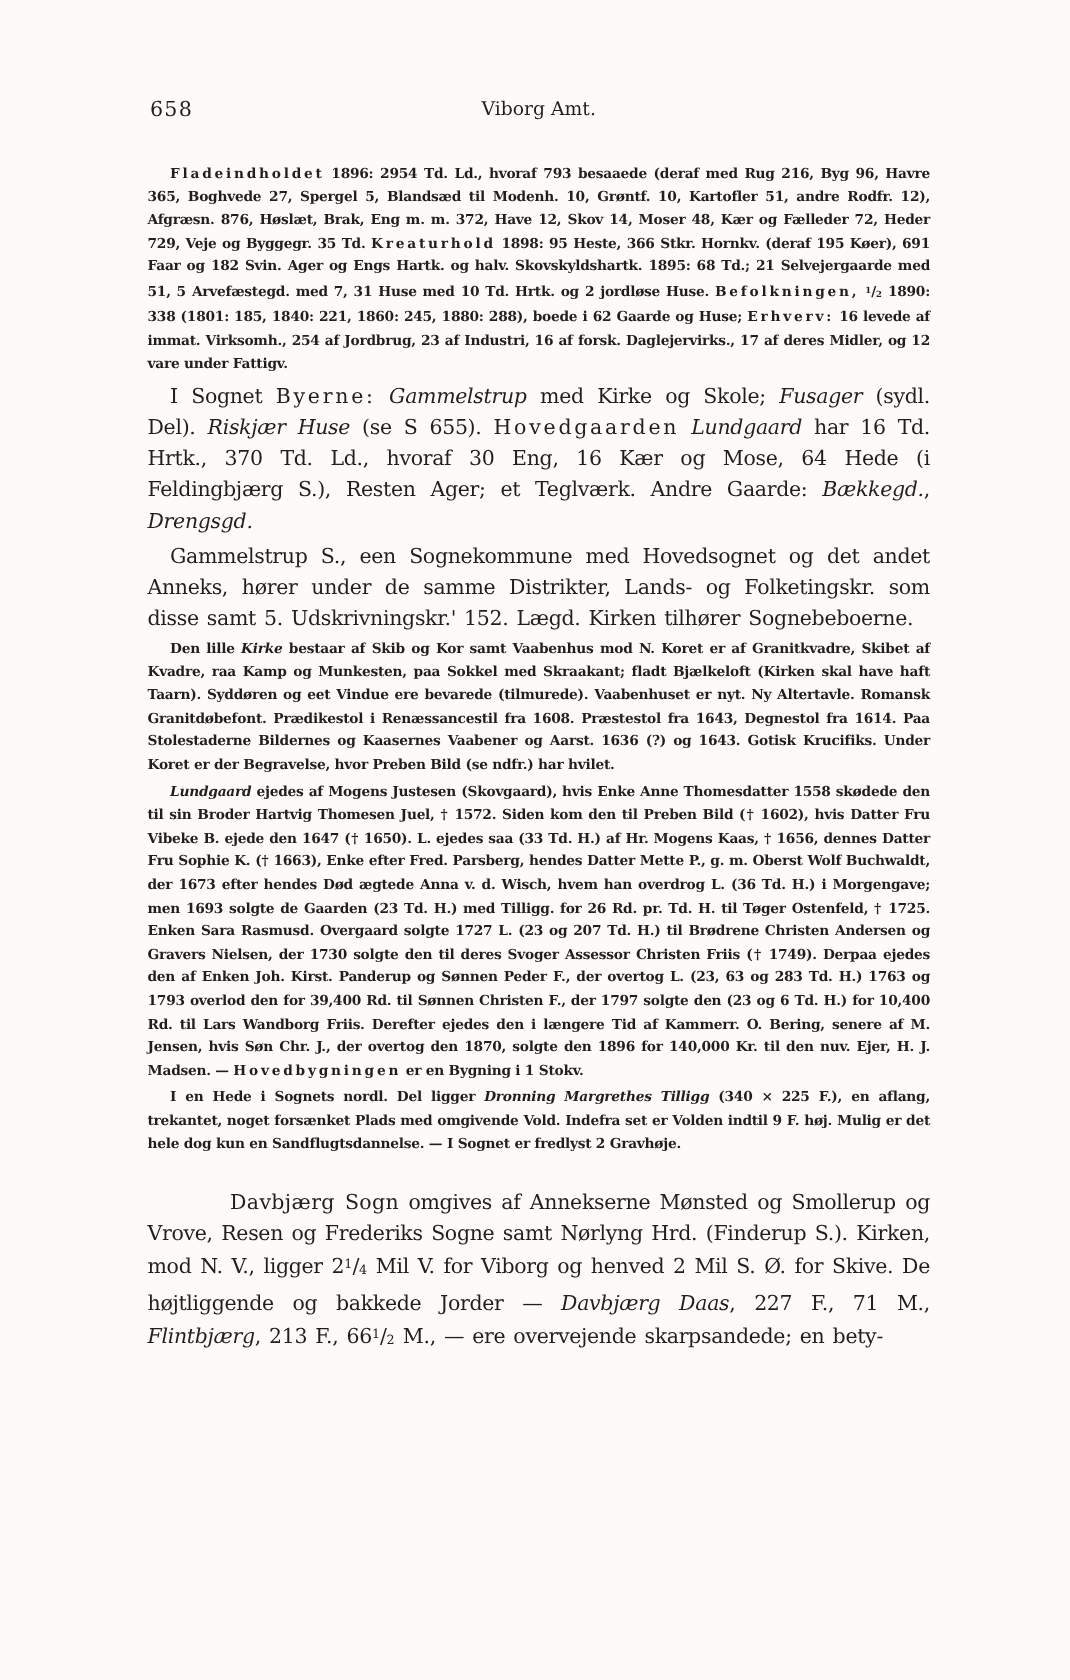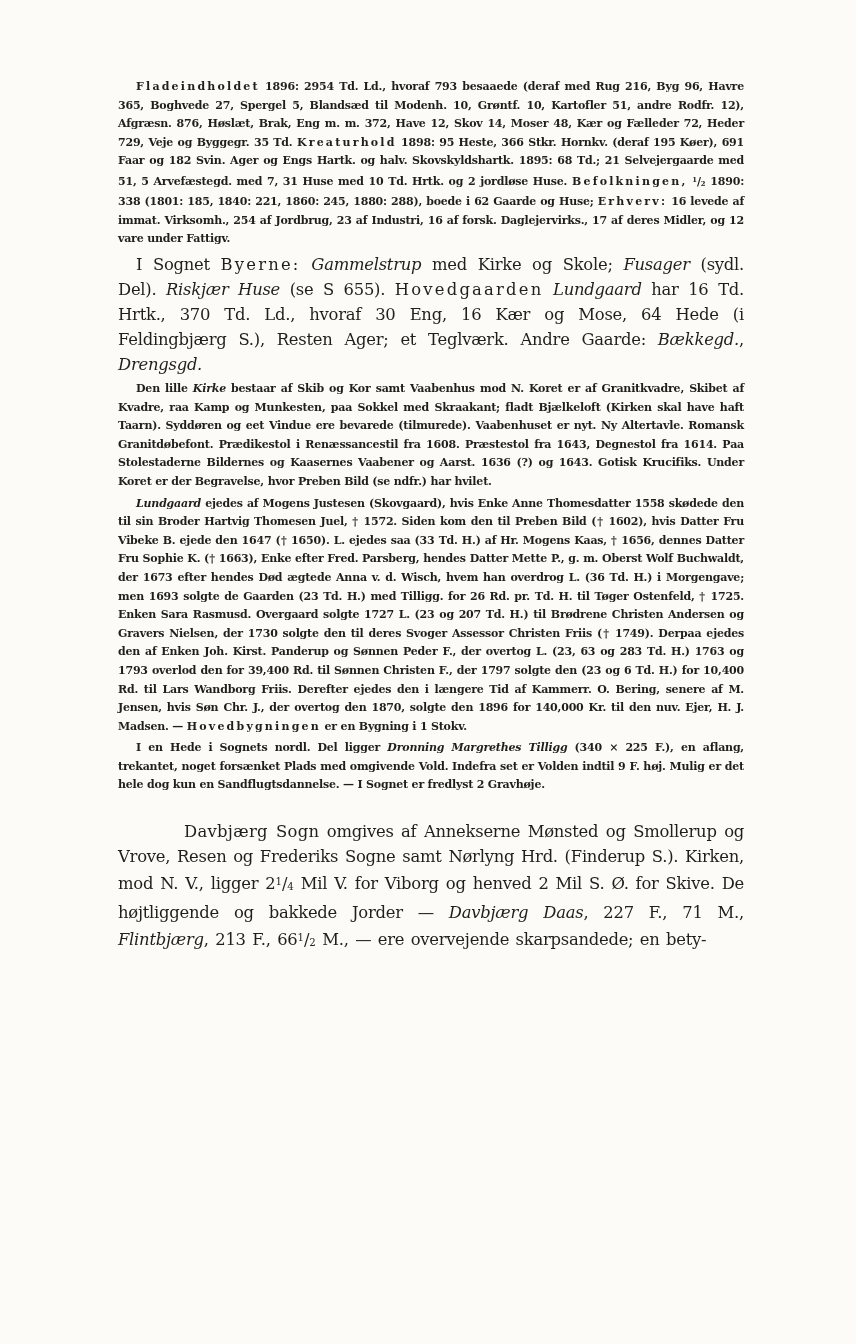--- a/index.html
+++ b/index.html
@@ -58,22 +58,27 @@
   .run-b { font-weight: normal; letter-spacing: 0.3px; margin-left: 48px; }
   .run-sp { letter-spacing: 2.2px; }
   .run-sup { font-size: 0.62em; vertical-align: 0.42em; letter-spacing: 0; }
   .run-sub { font-size: 0.62em; vertical-align: -0.12em; letter-spacing: 0; }
 </style>
 </head>
 <body>
 
 <div class="page">
   <div class="content">
+    <div class="page-header">
+      <span class="page-number">658</span>
+      <div class="header-title">Viborg Amt.</div>
+    </div>
     <div>
         <p class="para small indent"><span class="run-sp">Fladeindholdet</span><span> 1896: 2954 Td. Ld., hvoraf 793 besaaede (deraf med Rug 216, Byg 96, Havre 365, Boghvede 27, Spergel 5, Blandsæd til Modenh. 10, Grøntf. 10, Kartofler 51, andre Rodfr. 12), Afgræsn. 876, Høslæt, Brak, Eng m. m. 372, Have 12, Skov 14, Moser 48, Kær og Fælleder 72, Heder 729, Veje og Byggegr. 35 Td. </span><span class="run-sp">Kreaturhold</span><span> 1898: 95 Heste, 366 Stkr. Hornkv. (deraf 195 Køer), 691 Faar og 182 Svin. Ager og Engs Hartk. og halv. Skovskyldshartk. 1895: 68 Td.; 21 Selvejergaarde med 51, 5 Arvefæstegd. med 7, 31 Huse med 10 Td. Hrtk. og 2 jordløse Huse. </span><span class="run-sp">Befolkningen,</span><span> </span><span class="run-sup">1</span><span>/</span><span class="run-sub">2</span><span> 1890: 338 (1801: 185, 1840: 221, 1860: 245, 1880: 288), boede i 62 Gaarde og Huse; </span><span class="run-sp">Erhverv:</span><span> 16 levede af immat. Virksomh., 254 af Jordbrug, 23 af Industri, 16 af forsk. Daglejervirks., 17 af deres Midler, og 12 vare under Fattigv.</span></p>
         <p class="para main indent"><span>I Sognet </span><span class="run-sp">Byerne:</span><span> </span><span class="run-i">Gammelstrup</span><span> med Kirke og Skole; </span><span class="run-i">Fusager</span><span> (sydl. Del). </span><span class="run-i">Riskjær Huse</span><span> (se S 655). </span><span class="run-sp">Hovedgaarden</span><span> </span><span class="run-i">Lundgaard</span><span> har 16 Td. Hrtk., 370 Td. Ld., hvoraf 30 Eng, 16 Kær og Mose, 64 Hede (i Feldingbjærg S.), Resten Ager; et Teglværk. Andre Gaarde: </span><span class="run-i">Bækkegd.</span><span>, </span><span class="run-i">Drengsgd.</span></p>
+        <p class="para main indent"><span>Gammelstrup S., een Sognekommune med Hovedsognet og det andet Anneks, hører under de samme Distrikter, Lands- og Folketingskr. som disse samt 5. Udskrivningskr.' 152. Lægd. Kirken tilhører Sognebeboerne.</span></p>
         <p class="para small indent"><span>Den lille </span><span class="run-i">Kirke</span><span> bestaar af Skib og Kor samt Vaabenhus mod N. Koret er af Granitkvadre, Skibet af Kvadre, raa Kamp og Munkesten, paa Sokkel med Skraakant; fladt Bjælkeloft (Kirken skal have haft Taarn). Syddøren og eet Vindue ere bevarede (tilmurede). Vaabenhuset er nyt. Ny Altertavle. Romansk Granitdøbefont. Prædikestol i Renæssancestil fra 1608. Præstestol fra 1643, Degnestol fra 1614. Paa Stolestaderne Bildernes og Kaasernes Vaabener og Aarst. 1636 (?) og 1643. Gotisk Krucifiks. Under Koret er der Begravelse, hvor Preben Bild (se ndfr.) har hvilet.</span></p>
         <p class="para small indent"><span class="run-i">Lundgaard</span><span> ejedes af Mogens Justesen (Skovgaard), hvis Enke Anne Thomesdatter 1558 skødede den til sin Broder Hartvig Thomesen Juel, † 1572. Siden kom den til Preben Bild († 1602), hvis Datter Fru Vibeke B. ejede den 1647 († 1650). L. ejedes saa (33 Td. H.) af Hr. Mogens Kaas, † 1656, dennes Datter Fru Sophie K. († 1663), Enke efter Fred. Parsberg, hendes Datter Mette P., g. m. Oberst Wolf Buchwaldt, der 1673 efter hendes Død ægtede Anna v. d. Wisch, hvem han overdrog L. (36 Td. H.) i Morgengave; men 1693 solgte de Gaarden (23 Td. H.) med Tilligg. for 26 Rd. pr. Td. H. til Tøger Ostenfeld, † 1725. Enken Sara Rasmusd. Overgaard solgte 1727 L. (23 og 207 Td. H.) til Brødrene Christen Andersen og Gravers Nielsen, der 1730 solgte den til deres Svoger Assessor Christen Friis († 1749). Derpaa ejedes den af Enken Joh. Kirst. Panderup og Sønnen Peder F., der overtog L. (23, 63 og 283 Td. H.) 1763 og 1793 overlod den for 39,400 Rd. til Sønnen Christen F., der 1797 solgte den (23 og 6 Td. H.) for 10,400 Rd. til Lars Wandborg Friis. Derefter ejedes den i længere Tid af Kammerr. O. Bering, senere af M. Jensen, hvis Søn Chr. J., der overtog den 1870, solgte den 1896 for 140,000 Kr. til den nuv. Ejer, H. J. Madsen. — </span><span class="run-sp">Hovedbygningen</span><span> er en Bygning i 1 Stokv.</span></p>
         <p class="para small indent"><span>I en Hede i Sognets nordl. Del ligger </span><span class="run-i">Dronning Margrethes Tilligg</span><span> (340 × 225 F.), en aflang, trekantet, noget forsænket Plads med omgivende Vold. Indefra set er Volden indtil 9 F. høj. Mulig er det hele dog kun en Sandflugtsdannelse. — I Sognet er fredlyst 2 Gravhøje.</span></p>
         <p class="para main indent space-before"><span class="run-b">Davbjærg Sogn</span><span> omgives af Annekserne Mønsted og Smollerup og Vrove, Resen og Frederiks Sogne samt Nørlyng Hrd. (Finderup S.). Kirken, mod N. V., ligger 2</span><span class="run-sup">1</span><span>/</span><span class="run-sub">4</span><span> Mil V. for Viborg og henved 2 Mil S. Ø. for Skive. De højtliggende og bakkede Jorder — </span><span class="run-i">Davbjærg Daas</span><span>, 227 F., 71 M., </span><span class="run-i">Flintbjærg</span><span>, 213 F., 66</span><span class="run-sup">1</span><span>/</span><span class="run-sub">2</span><span> M., — ere overvejende skarpsandede; en bety-</span></p>
       </div>
   </div>
 </div>
 
 </body></html>

